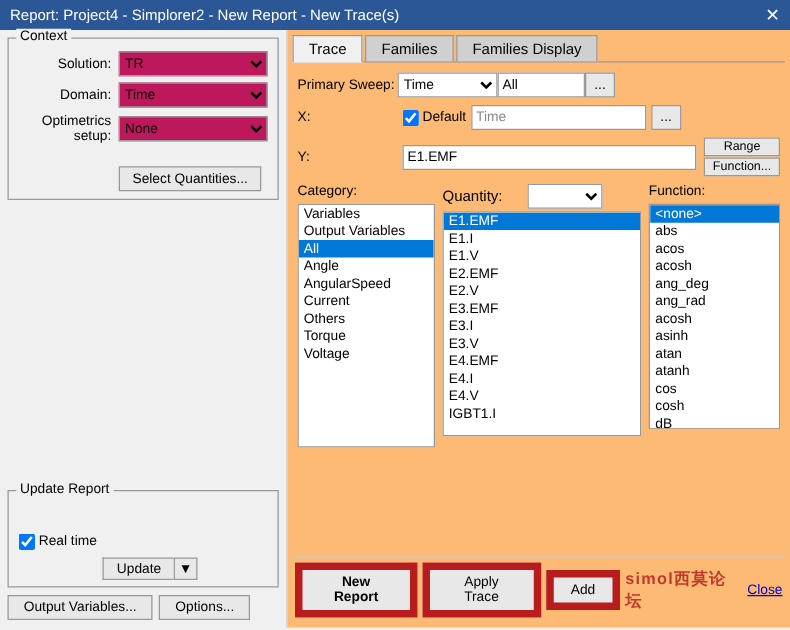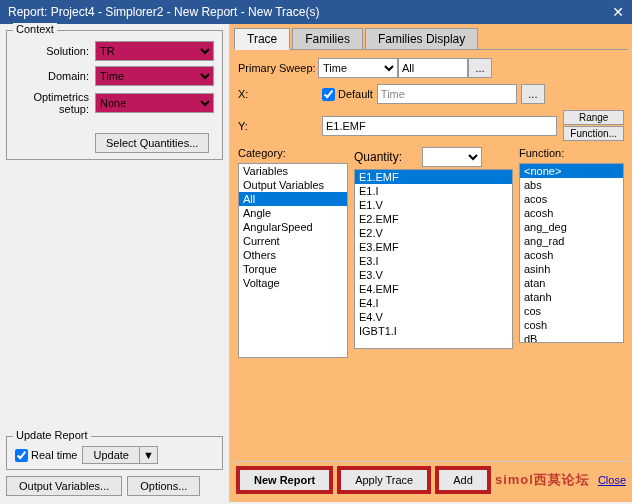--- a/index.html
+++ b/index.html
@@ -103,20 +103,21 @@
     }
     .check-label {
       display: flex;
       align-items: center;
       gap: 3px;
       font-size: 11px;
     }
     .update-btn-group {
       display: flex;
       align-items: center;
+      margin-top: 44px;
     }
     .update-btn {
       padding: 2px 10px;
       font-size: 11px;
       border: 1px solid #999;
       background: #e8e8e8;
       cursor: pointer;
       border-right: none;
     }
     .update-drop {
@@ -310,21 +311,21 @@
       align-items: center;
       justify-content: flex-start;
       padding: 4px 2px;
       gap: 4px;
       border-top: 1px solid #ccc;
       margin-top: 4px;
     }
     .action-btn {
       padding: 4px 14px;
       font-size: 11px;
-      border: 4px solid #b91c1c;
+      border: 6px solid #b91c1c;
       background: #e8e8e8;
       cursor: pointer;
     }
     .action-btn.primary {
       font-weight: bold;
     }
     .simol-logo {
       margin-left: auto;
       font-size: 13px;
       color: #c0392b;

